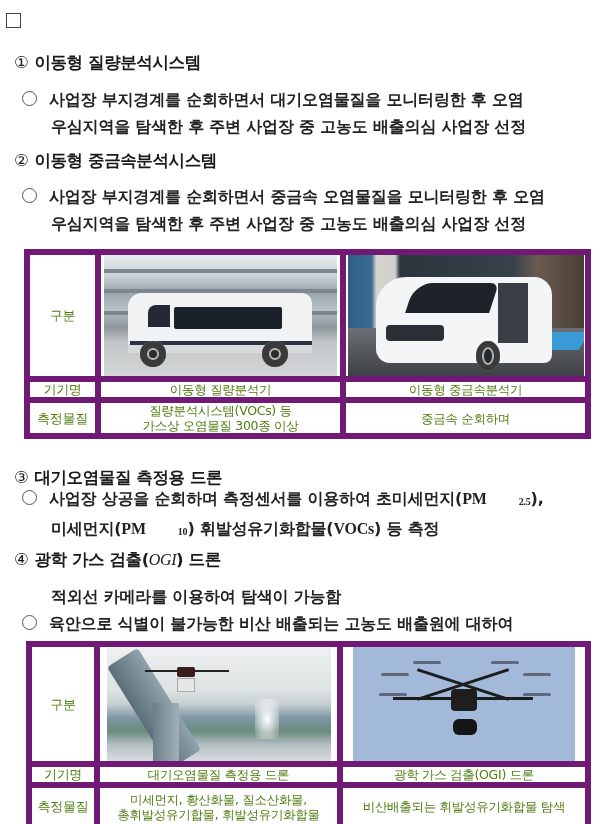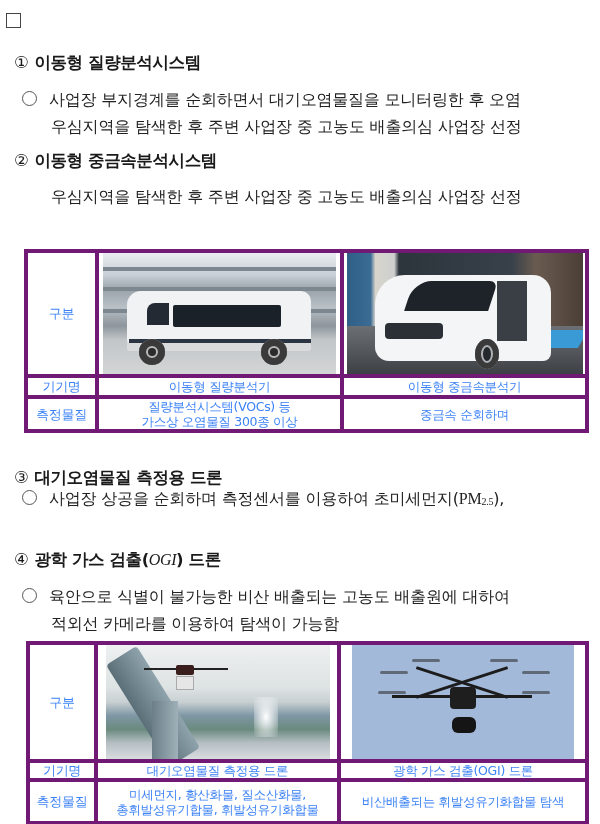--- a/index.html
+++ b/index.html
@@ -1,31 +1,31 @@
 <!DOCTYPE html>
 <html><head>
   <meta charset="utf-8">
   <style>
     html, body { margin: 0; padding: 0; }
     body {
       width: 600px; height: 824px; background: #ffffff; position: relative; overflow: hidden;
       font-family: "DejaVu Sans", "Liberation Sans", sans-serif; color: #1a1a1a;
     }
-    .abs { position: absolute; white-space: nowrap; }
+    .abs { position: absolute; white-space: nowrap; font-weight: bold; }
     .h1 { font-size: 17.5px; font-weight: bold; letter-spacing: -0.3px; }
     .h1 .box { display: inline-block; width: 13px; height: 13px; border: 1.3px solid #444; margin-right: 9px; vertical-align: -1px; }
     .h2 { font-size: 16.5px; font-weight: bold; letter-spacing: -0.4px; }
     .h2 .num { font-weight: normal; margin-right: 6px; }
     .para { font-size: 16px; letter-spacing: -0.2px; line-height: 27px; color: #222; }
     .para .bullet { display: inline-block; width: 13px; height: 13px; border: 1.2px solid #555; border-radius: 50%; vertical-align: -1px; margin-right: 12px; }
     .serif { font-family: "Liberation Serif", "DejaVu Serif", serif; font-size: 16px; }
-    .para sub { font-size: 10px; vertical-align: -1px; }
+    .para sub { font-size: 10px; vertical-align: -1px; margin-left: 32px; }
 
     table.equip { position: absolute; border-collapse: collapse; table-layout: fixed; }
-    table.equip td { border: 4px solid #701a75; padding: 0; text-align: center; font-size: 12.5px; color: #3b82f6; letter-spacing: -0.3px; line-height: 15px; }
+    table.equip td { border: 6px solid #701a75; padding: 0; text-align: center; font-size: 12.5px; color: #4d7c0f; letter-spacing: -0.3px; line-height: 15px; }
     table.equip td.label { font-size: 13px; }
     .photo { margin: 0 auto; position: relative; overflow: hidden; }
 
     
     .p1 { background: linear-gradient(#e8ecf0 0%, #c9d0d6 18%, #9aa3ab 30%, #b9c1c7 45%, #8d969c 60%, #c2c6c8 72%, #d4d6d6 100%); }
     .p1 .rail { position: absolute; left: 0; right: 0; height: 4px; background: #7d8790; }
     .p1 .van { position: absolute; left: 24px; top: 38px; width: 184px; height: 60px; background: #f1f2f3; border-radius: 14px 10px 4px 4px; box-shadow: inset 0 -8px 0 #d8dadc; }
     .p1 .win { position: absolute; left: 70px; top: 52px; width: 108px; height: 22px; background: #1b2129; border-radius: 2px; }
     .p1 .fwin { position: absolute; left: 44px; top: 50px; width: 22px; height: 22px; background: #232a33; border-radius: 8px 0 0 0; }
     .p1 .stripe { position: absolute; left: 26px; top: 86px; width: 182px; height: 4px; background: #2a3442; }
@@ -71,20 +71,21 @@
 </div>
 <div class="abs para" style="left:22px; top:86px;">
   <div><span class="bullet"></span><span>사업장 부지경계를 순회하면서 대기오염물질을 모니터링한 후 오염</span></div>
   <div style="padding-left:29px;"><span>우심지역을 탐색한 후 주변 사업장 중 고농도 배출의심 사업장 선정</span></div>
 </div>
 
 <div class="abs h2" style="left:14px; top:150px;">
   <span class="num">②</span><span>이동형 중금속분석시스템</span>
 </div>
 <div class="abs para" style="left:22px; top:183px;">
+  <div><span class="bullet"></span><span>사업장 부지경계를 순회하면서 중금속 오염물질을 모니터링한 후 오염</span></div>
   <div style="padding-left:29px;"><span>우심지역을 탐색한 후 주변 사업장 중 고농도 배출의심 사업장 선정</span></div>
 </div>
 
 <table class="equip" style="left:24px; top:249px; width:561px;">
   <colgroup>
       <col style="width:71px">
       <col style="width:245px">
       <col style="width:245px">
     </colgroup>
   <tbody>
@@ -131,28 +132,29 @@
     </td>
   </tr>
 </tbody>
   </table>
 
 <div class="abs h2" style="left:14px; top:467px;">
   <span class="num">③</span><span>대기오염물질 측정용 드론</span>
 </div>
 <div class="abs para" style="left:22px; top:485px;">
   <div><span class="bullet"></span><span>사업장 상공을 순회하며 측정센서를 이용하여 초미세먼지(</span><span class="serif">PM</span><sub class="serif">2.5</sub><span>),</span></div>
+  <div style="padding-left:29px;"><span>미세먼지(</span><span class="serif">PM</span><sub class="serif">10</sub><span>) 휘발성유기화합물(</span><span class="serif">VOCs</span><span>) 등 측정</span></div>
 </div>
 
 <div class="abs h2" style="left:14px; top:549px;">
   <span class="num">④</span><span>광학 가스 검출(</span><span class="serif" style="font-weight:normal;font-style:italic;">OGI</span><span>) 드론</span>
 </div>
 <div class="abs para" style="left:22px; top:583px;">
+  <div style="padding-left:29px;"><span>적외선 카메라를 이용하여 탐색이 가능함</span></div>
   <div><span class="bullet"></span><span>육안으로 식별이 불가능한 비산 배출되는 고농도 배출원에 대하여</span></div>
-  <div style="padding-left:29px;"><span>적외선 카메라를 이용하여 탐색이 가능함</span></div>
 </div>
 
 <table class="equip" style="left:26px; top:641px; width:559px;">
   <colgroup>
       <col style="width:68px">
       <col style="width:243px">
       <col style="width:248px">
     </colgroup>
   <tbody>
       <tr style="height:116px;">

